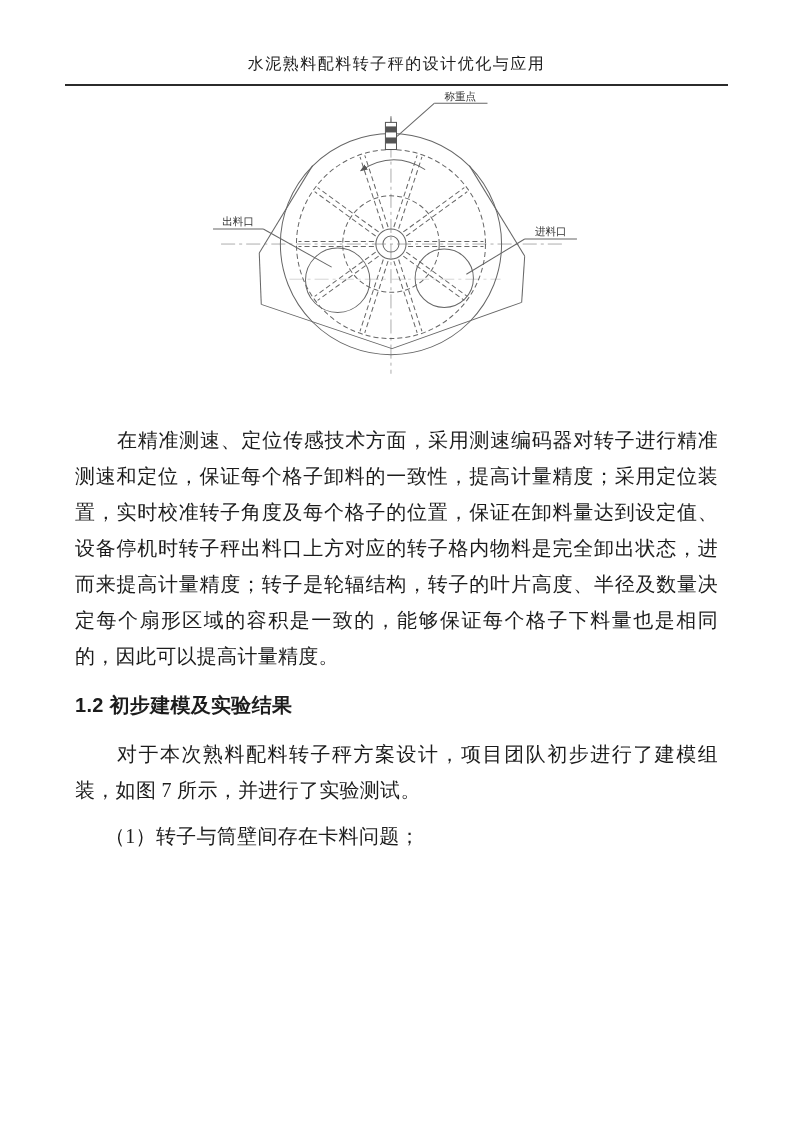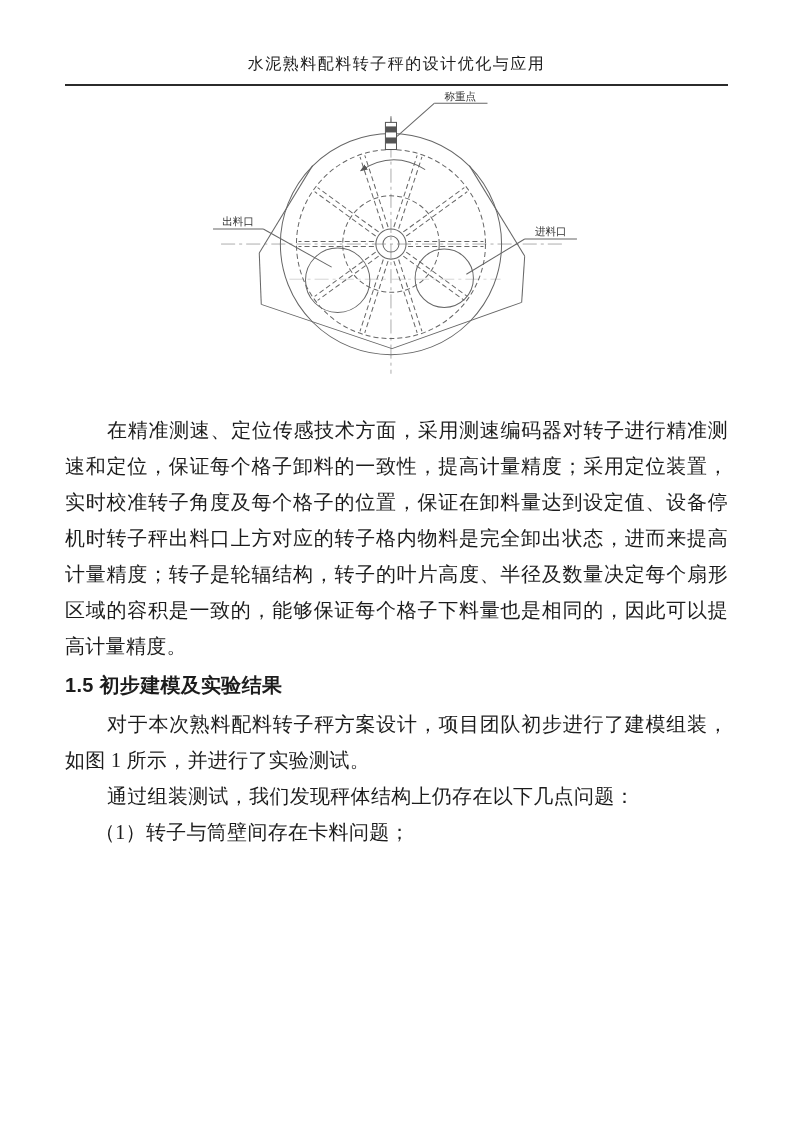--- a/index.html
+++ b/index.html
@@ -20,21 +20,21 @@
   .figure .caption {
     margin-top:8px; font-family:"Liberation Sans", sans-serif;
     font-weight:bold; font-size:15px; color:#111;
   }
   
   .text-block {
     position:absolute; top:412px; left:65px; width:663px;
     font-size:20px; line-height:36px; text-align:justify; text-align-last:left;
     letter-spacing:0.3px;
   }
-  .text-block p { margin:0; }
+  .text-block p { margin:10px; }
   .indent { text-indent:2.1em; }
   .item { text-indent:1.5em; }
   .section-heading {
     font-family:"Liberation Sans", sans-serif; font-weight:bold;
     font-size:20px; line-height:42px; text-align:left;
   }
   
   .footer-bar {
     position:absolute; top:1049px; left:63px; width:667px; height:6px;
     background:#0a0a0a;
@@ -135,23 +135,22 @@
       <g>
         <line class="dline" x1="312" y1="148" x2="364" y2="148"></line>
         <line class="dline" x1="312" y1="148" x2="254" y2="183"></line>
         <text class="lbl" x="338" y="144" text-anchor="middle">进料口</text>
       </g>
     </svg>
   </div>
 
   <div class="text-block">
     <p class="indent">在精准测速、定位传感技术方面，采用测速编码器对转子进行精准测速和定位，保证每个格子卸料的一致性，提高计量精度；采用定位装置，实时校准转子角度及每个格子的位置，保证在卸料量达到设定值、设备停机时转子秤出料口上方对应的转子格内物料是完全卸出状态，进而来提高计量精度；转子是轮辐结构，转子的叶片高度、半径及数量决定每个扇形区域的容积是一致的，能够保证每个格子下料量也是相同的，因此可以提高计量精度。</p>
-    <p class="section-heading">1.5 初步建模及实验结果</p>
-    <p class="indent">对于本次熟料配料转子秤方案设计，项目团队初步进行了建模组装，如图 1 所示，并进行了实验测试。</p>
-    <p class="indent">通过组装测试，我们发现秤体结构上仍存在以下几点问题：</p>
+    <p class="section-heading">1.2 初步建模及实验结果</p>
+    <p class="indent">对于本次熟料配料转子秤方案设计，项目团队初步进行了建模组装，如图 7 所示，并进行了实验测试。</p>
     <p class="item">（1）转子与筒壁间存在卡料问题；</p>
   </div>
 
   <div class="footer-bar"></div>
   <div class="footer-text">
     <span class="page-num">34</span>
     <span class="issue">2025.No.4</span>
   </div>
 
 </div>

